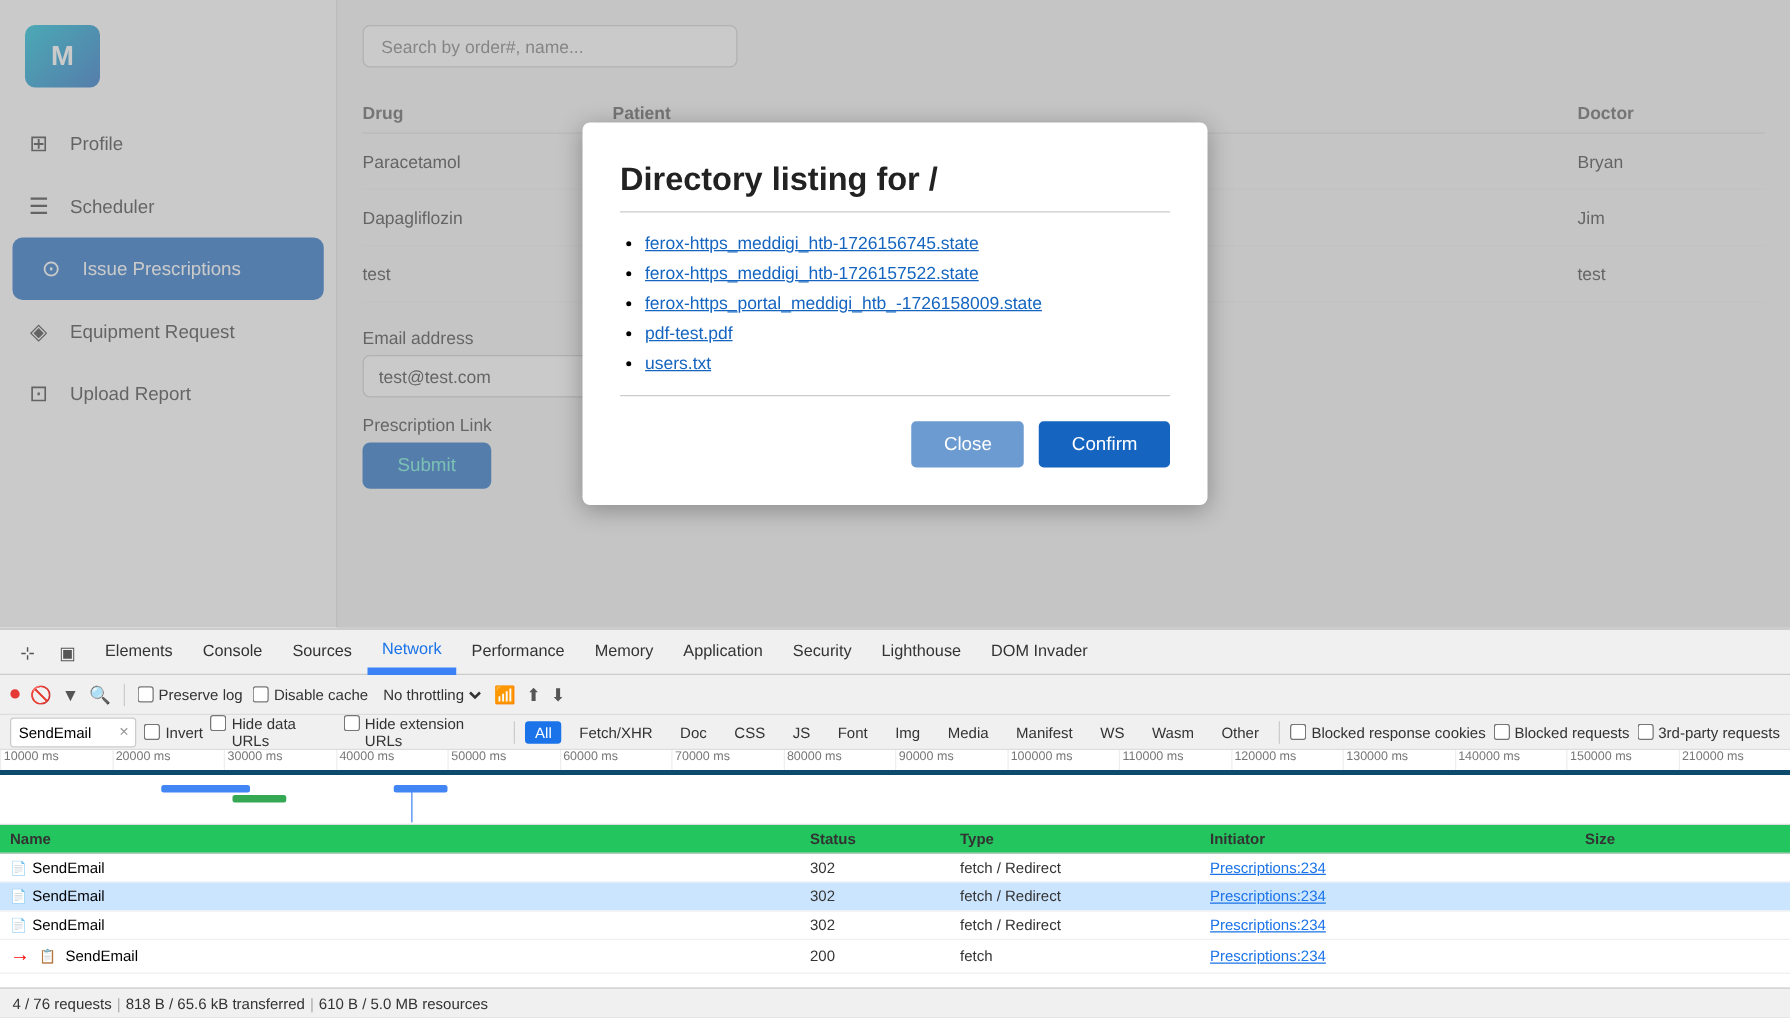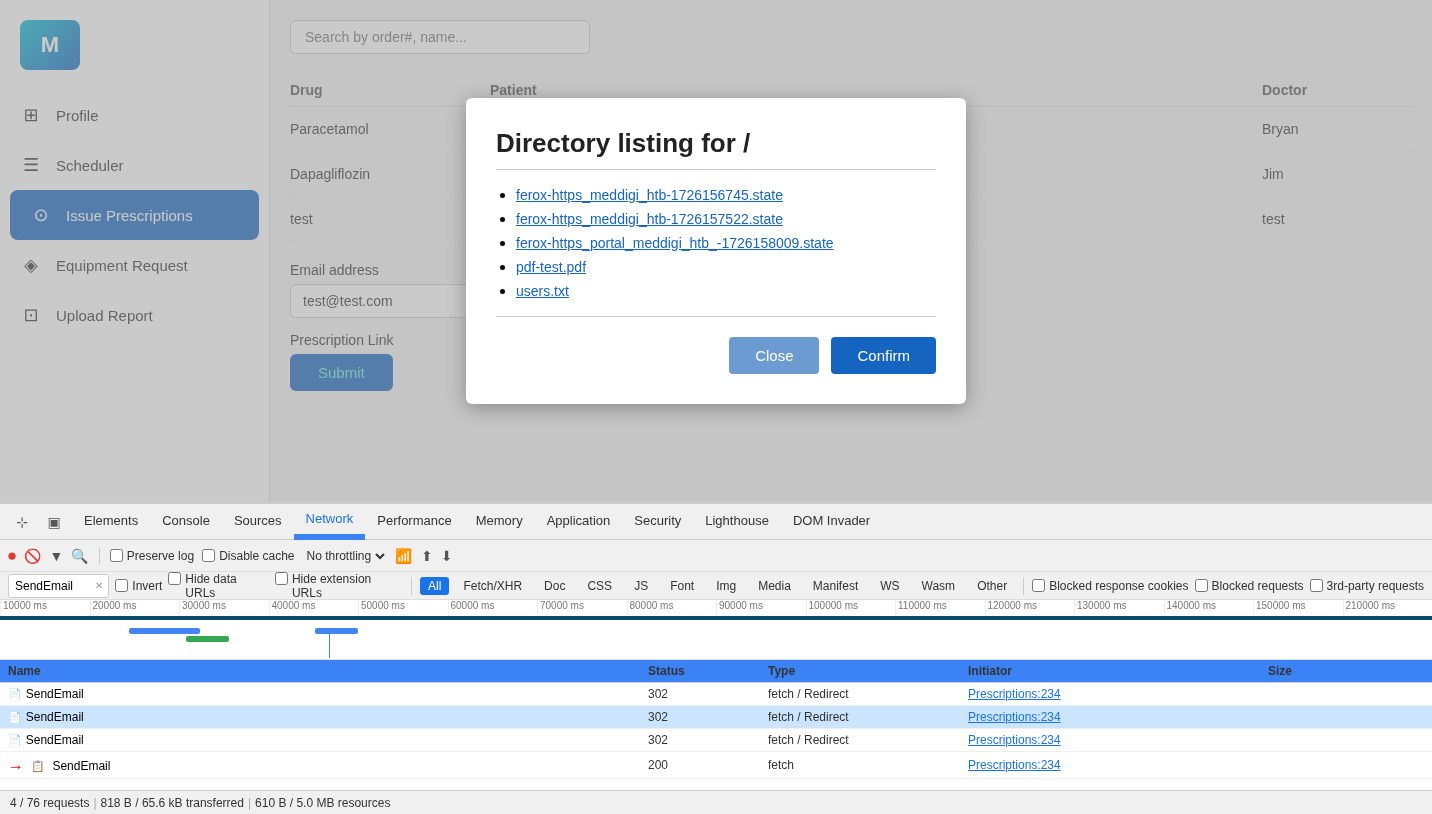--- a/index.html
+++ b/index.html
@@ -66,21 +66,21 @@
     .timeline { background: white; border-bottom: 1px solid #ddd; height: 60px; position: relative; overflow: hidden; }
     .timeline-scale { display: flex; border-bottom: 4px solid #0c4a6e; height: 20px; }
     .timeline-scale-mark { flex: 1; font-size: 10px; color: #777; border-left: 1px solid #eee; padding-left: 2px; }
     .timeline-bars { position: relative; height: 40px; }
     .timeline-bar { position: absolute; height: 6px; border-radius: 2px; top: 8px; }
     .timeline-bar.blue { background: #4285f4; }
     .timeline-bar.green { background: #34a853; }
 
     
     .network-table { flex: 1; overflow-y: auto; background: white; }
-    .net-table-header { display: grid; grid-template-columns: 640px 120px 200px 300px 150px 1fr; background: #3b82f6; border-bottom: 1px solid #ccc; padding: 4px 8px; font-size: 12px; color: #333; font-weight: bold; position: sticky; top: 0; }
+    .net-table-header { display: grid; grid-template-columns: 640px 120px 200px 300px 150px 1fr; background: #22c55e; border-bottom: 1px solid #ccc; padding: 4px 8px; font-size: 12px; color: #333; font-weight: bold; position: sticky; top: 0; }
     .net-table-row { display: grid; grid-template-columns: 640px 120px 200px 300px 150px 1fr; padding: 4px 8px; font-size: 12px; border-bottom: 1px solid #f0f0f0; align-items: center; }
     .net-table-row.selected { background: #cce5ff; }
     .net-file-icon { font-size: 11px; margin-right: 4px; color: #666; }
     .net-link { color: #1a73e8; text-decoration: underline; cursor: pointer; font-size: 12px; }
     .net-cell { font-size: 12px; color: #333; }
     .net-arrow { color: red; font-size: 16px; margin-right: 4px; }
 
     
     .status-bar { height: 24px; background: #f0f0f0; border-top: 1px solid #ccc; display: flex; align-items: center; padding: 0 10px; gap: 4px; font-size: 12px; color: #333; }
     .status-sep { color: #aaa; }

